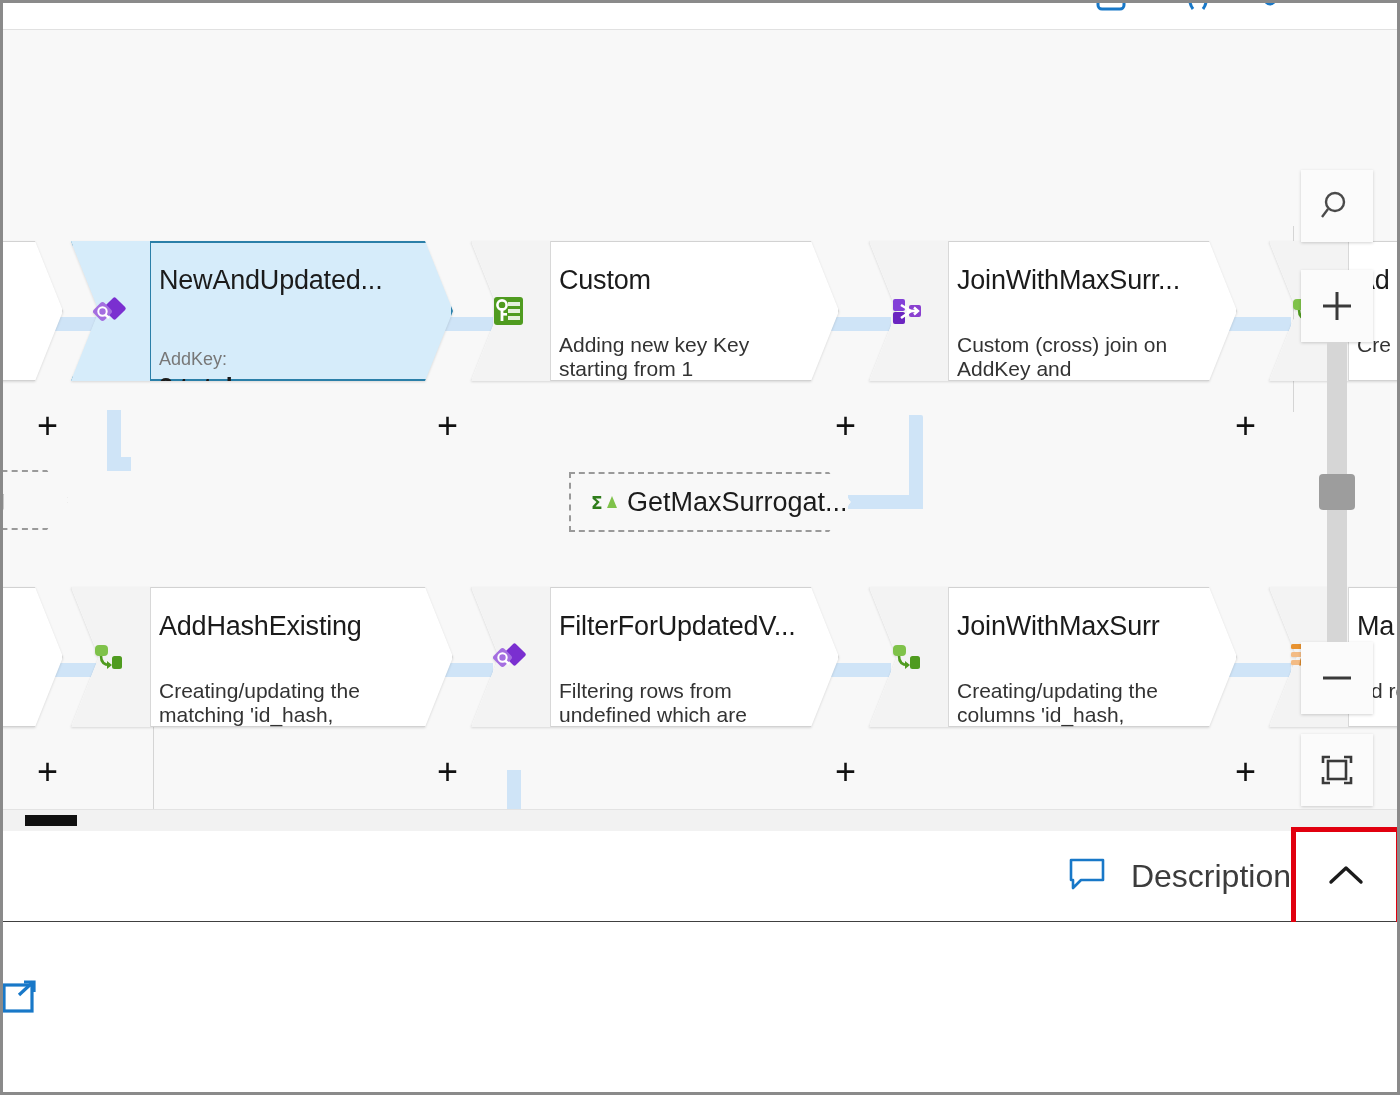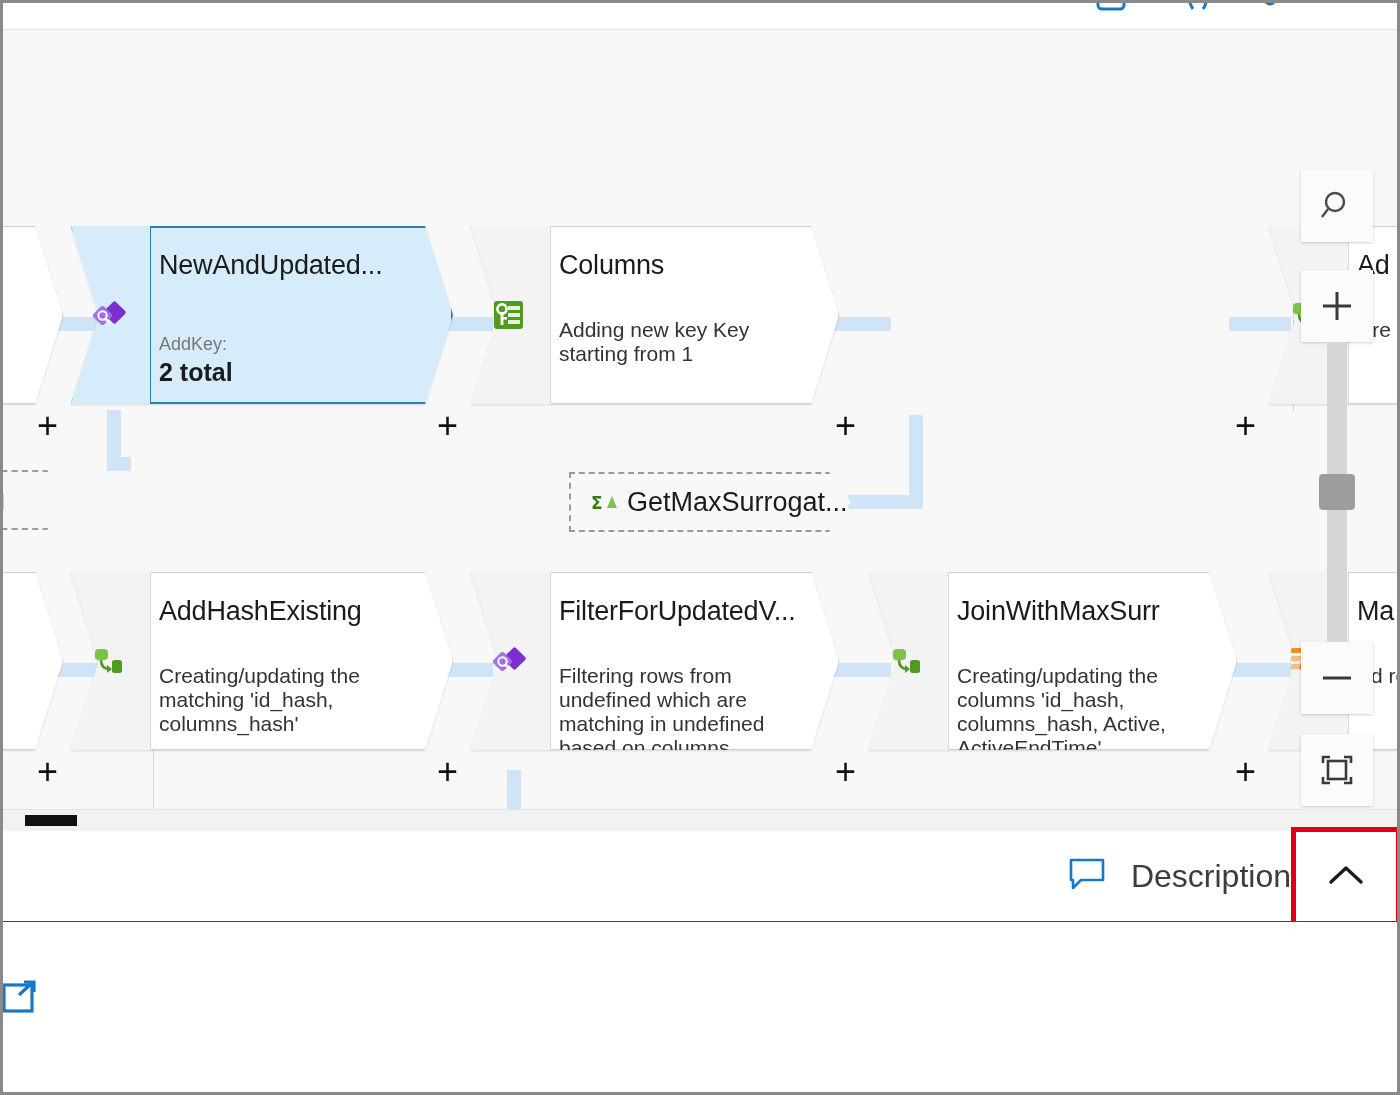--- a/index.html
+++ b/index.html
@@ -33,22 +33,23 @@
     position:absolute;left:0;top:27px;width:1394px;height:779px;
     background:#f8f8f8;
     overflow:hidden;
   }
   
   .conn{position:absolute;background:#cfe4f7;}
 
   
   .node{
     position:absolute;
-    height:178px;
+    height:140px;
     filter:drop-shadow(0 1px 1px rgba(0,0,0,0.13));
+    margin-top:15px;
   }
   .node .shape{
     position:absolute;left:0;top:0;width:100%;height:100%;
     background:#ffffff;
     border:1px solid #d2d2d2;
     box-sizing:border-box;
     clip-path:polygon(0 0, calc(100% - 28px) 0, 100% 50%, calc(100% - 28px) 100%, 0 100%, 28px 50%);
   }
   .node .icon-pane{
     position:absolute;left:0;top:0;width:80px;height:100%;
@@ -251,26 +252,44 @@
           <rect x="3" y="4" width="29" height="28" rx="3" fill="#4f9b1f"></rect>
           <rect x="17" y="9" width="12" height="4" fill="#ffffff" opacity="0.85"></rect>
           <rect x="17" y="16" width="12" height="4" fill="#ffffff" opacity="0.85"></rect>
           <rect x="17" y="23" width="12" height="4" fill="#ffffff" opacity="0.85"></rect>
           <circle cx="11" cy="12" r="4.6" fill="none" stroke="#ffffff" stroke-width="2.6"></circle>
           <rect x="9.6" y="15" width="2.8" height="13" fill="#ffffff"></rect>
           <rect x="12" y="20" width="4" height="2.6" fill="#ffffff"></rect>
         </svg>
       </div>
       <div class="body">
-        <div class="title">Columns</div>
+        <div class="title">Custom</div>
         <div class="desc">Adding new key Key starting from 1</div>
       </div>
     </div>
     <div class="plus-handle" style="left:832px;top:378px;">+</div>
 
+    <div class="node" style="left:866px;top:196px;width:368px;">
+      <div class="shape"></div>
+      <div class="icon-pane"></div>
+      <div class="icon-wrap">
+        <svg viewBox="0 0 36 36">
+          <rect x="4" y="6" width="12" height="12" rx="2" fill="#8340d8"></rect>
+          <rect x="4" y="19" width="12" height="12" rx="2" fill="#6b24c0"></rect>
+          <rect x="20" y="12" width="12" height="12" rx="2" fill="#8a40d0"></rect>
+          <path d="M12 12 L22 18 L12 25" fill="none" stroke="#ffffff" stroke-width="2.6"></path>
+          <path d="M18 18 L28 18" stroke="#ffffff" stroke-width="2.6"></path>
+          <path d="M25 14.5 L29 18 L25 21.5" fill="none" stroke="#ffffff" stroke-width="2.4"></path>
+        </svg>
+      </div>
+      <div class="body">
+        <div class="title">JoinWithMaxSurr...</div>
+        <div class="desc">Custom (cross) join on AddKey and GetMaxSurrogateKey</div>
+      </div>
+    </div>
     <div class="plus-handle" style="left:1232px;top:378px;">+</div>
 
     <div class="node" style="left:1266px;top:196px;width:368px;">
       <div class="shape"></div>
       <div class="icon-pane"></div>
       <div class="icon-wrap">
         <svg viewBox="0 0 36 36">
           <rect x="4" y="6" width="13" height="11" rx="4" fill="#7fc24a"></rect>
           <rect x="21" y="17" width="10" height="13" rx="2.5" fill="#4f9b1f"></rect>
           <path d="M10 17 Q10 26 19 26" fill="none" stroke="#4f9b1f" stroke-width="2.6"></path>

